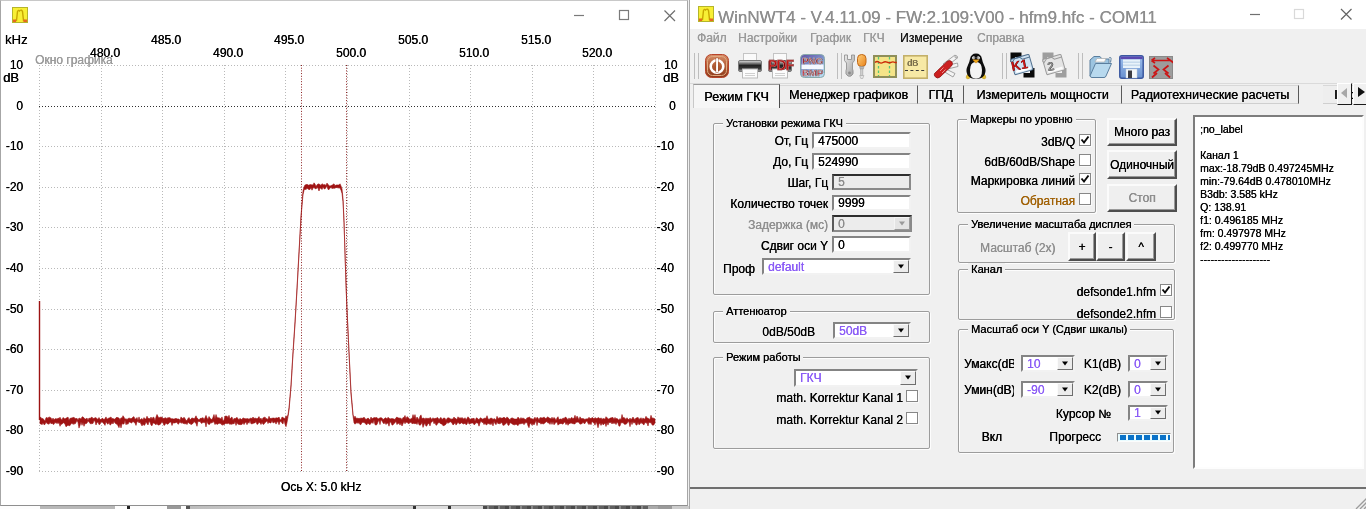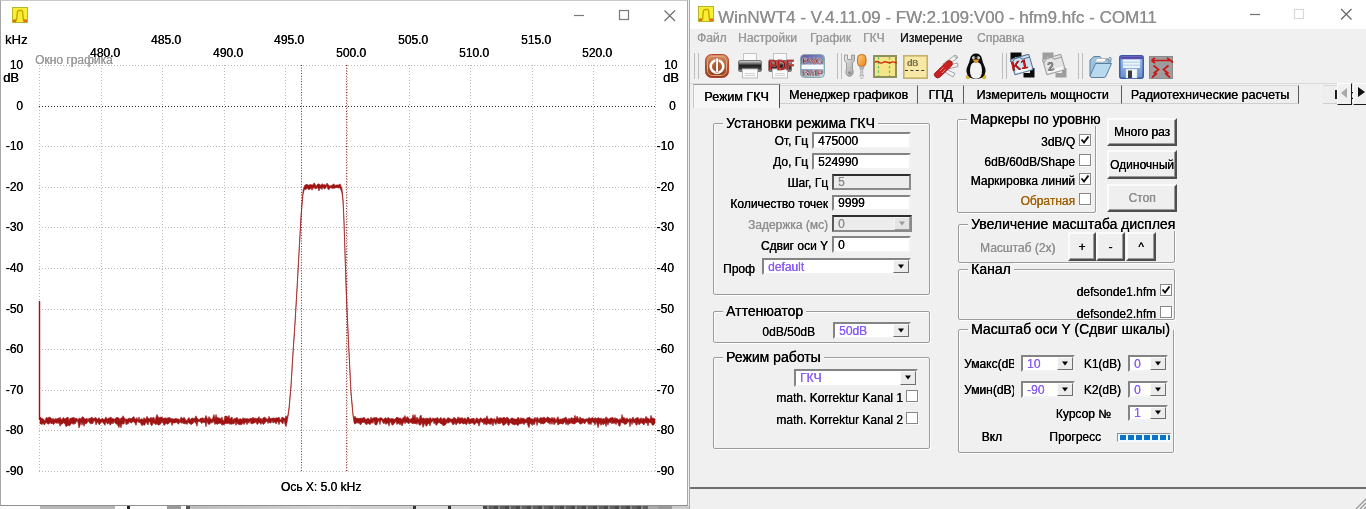--- a/index.html
+++ b/index.html
@@ -8,21 +8,21 @@
   background:#ffffff; border:1px solid #a6a6a6; border-top:1px solid #c8c8c8;
   border-bottom:1px solid #8f8f8f;}
 #lefttitle { position:absolute; left:34px; top:8px; font-size:12px; color:#9b9b9b;margin-top:44px; }
 #strip { position:absolute; left:0; top:506px; width:689px; height:3px; background:#fdfdfd; overflow:hidden;}
 #rightwin { position:absolute; left:689px; top:0; width:677px; height:509px;
   background:#f0f0f0; border-left:1px solid #aaaaaa; }
 .abs { position:absolute; }
 .gb { position:absolute; border:1px solid #9c9c9c; border-radius:2px;
   box-shadow:1px 1px 0 #fdfdfd, inset 1px 1px 0 #fdfdfd; }
 .gb > .lbl { position:absolute; top:-7px; left:9px; background:#f0f0f0;
-  padding:0 3px; font-size:14px; line-height:13px; color:#000; white-space:nowrap;}
+  padding:0 3px; font-size:11px; line-height:13px; color:#000; white-space:nowrap;}
 .inp { position:absolute; background:#fff; border:2px solid;
   border-color:#848484 #f2f2f2 #f2f2f2 #848484; font-size:12px; color:#000;
   padding-left:4px; display:flex; align-items:center; white-space:nowrap;}
 .inp.dis { background:#ececec; color:#8c8c8c; border-color:#2e2e2e #8a8a8a #8a8a8a #5a5a5a;}
 .combo { position:absolute; background:#fff; border:2px solid;
   border-color:#848484 #f2f2f2 #f2f2f2 #848484; font-size:12px; color:#8b5cf6; }
 .combo .tx { position:absolute; left:4px; top:50%; transform:translateY(-50%); white-space:nowrap;}
 .combo .ar { position:absolute; right:0; top:0; bottom:0; width:16px; background:#ececec;
   border:1px solid; border-color:#fbfbfb #6e6e6e #6e6e6e #fbfbfb; }
 .combo .ar:after { content:""; position:absolute; left:50%; top:50%;
@@ -454,16 +454,19 @@
 <div class="rlab" style="left:359px;top:430px;width:52px;color:#000">Прогресс</div>
 <div class="abs" style="left:427px;top:433px;width:54px;height:9px;background:#eafcff;border:1px solid;border-color:#8f8f8f #fcfcfc #fcfcfc #8f8f8f;overflow:hidden">
       <div class="abs" style="left:2px;top:1px;width:6px;height:5px;background:#0a72c8"></div>
       <div class="abs" style="left:10px;top:1px;width:6px;height:5px;background:#0a72c8"></div>
       <div class="abs" style="left:18px;top:1px;width:6px;height:5px;background:#0a72c8"></div>
       <div class="abs" style="left:26px;top:1px;width:6px;height:5px;background:#0a72c8"></div>
       <div class="abs" style="left:34px;top:1px;width:6px;height:5px;background:#0a72c8"></div>
       <div class="abs" style="left:42px;top:1px;width:6px;height:5px;background:#0a72c8"></div>
       <div class="abs" style="left:50px;top:1px;width:6px;height:5px;background:#0a72c8"></div>
     </div>
+<div class="abs" style="left:503px;top:115px;width:171px;height:354px;background:#fff;border:2px solid;border-color:#7d7d7d #fdfdfd #fdfdfd #7d7d7d;">
+      <div style="position:absolute;left:5px;top:6px;font-size:10.5px;line-height:13px;color:#000;white-space:nowrap">;no_label<br>&nbsp;<br>Канал 1<br>max:-18.79dB 0.497245MHz<br>min:-79.64dB 0.478010MHz<br>B3db: 3.585 kHz<br>Q: 138.91<br>f1: 0.496185 MHz<br>fm: 0.497978 MHz<br>f2: 0.499770 MHz<br>--------------------</div>
+    </div>
 <div class="abs" style="left:0;top:487px;width:677px;height:2px;background:#6f6f6f"></div>
 <svg class="abs" style="left:663px;top:496px" width="14" height="13">
 <path d="M14,2 L3,13 M14,6 L7,13 M14,10 L11,13" stroke="#9c9c9c" stroke-width="1.3"></path>
 </svg>
 </div>
 </body></html>

